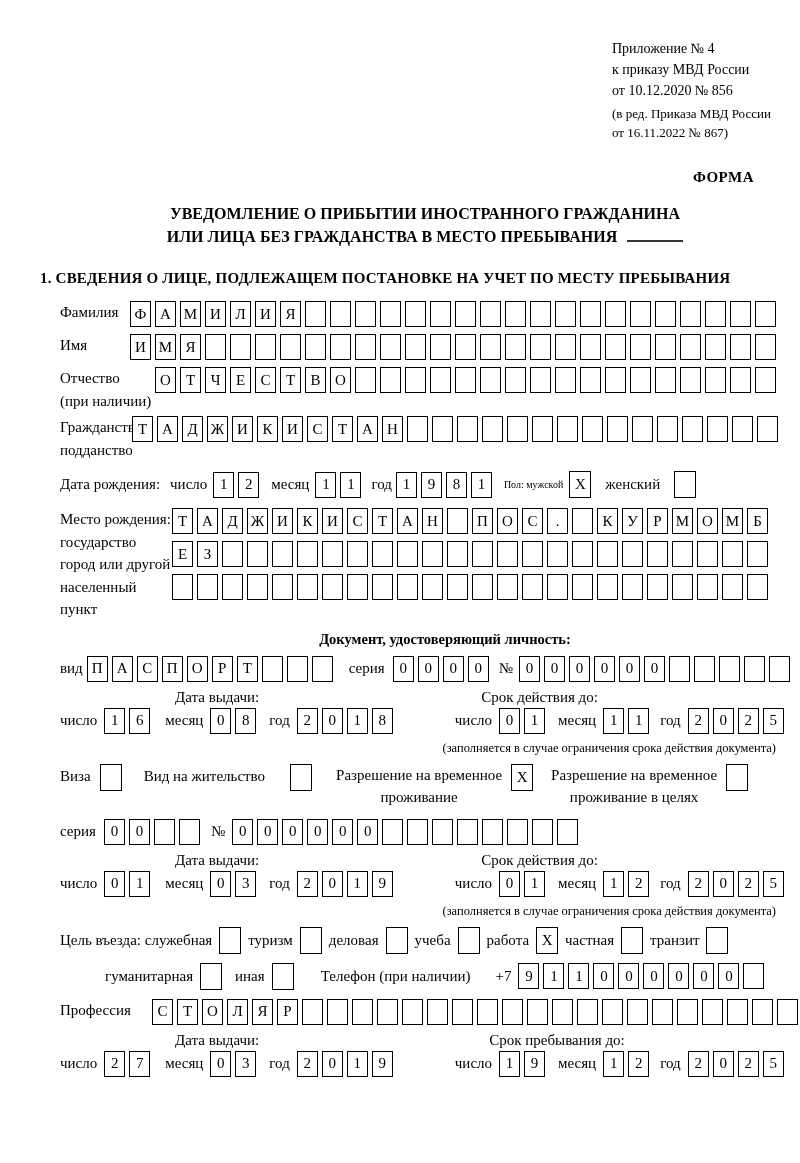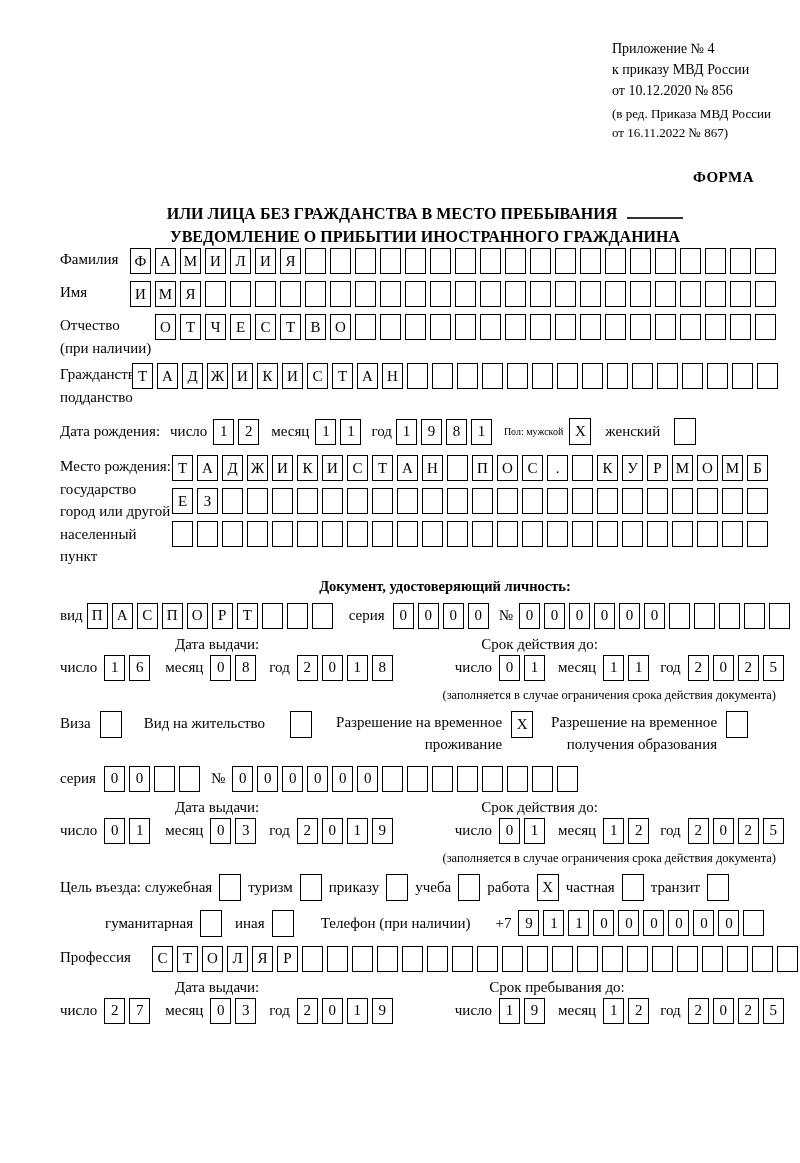--- a/index.html
+++ b/index.html
@@ -20,21 +20,21 @@
   .doc-hdr{text-align:center;font-weight:bold;font-size:14.5px;margin:10px 0 8px 40px;}
   .dates-hdr{display:flex;font-size:15px;margin:2px 0 2px 0;}
   .dates-hdr .h1{margin-left:115px;}
   .dates-hdr .h2{margin-left:222px;}
   .dgroup{display:flex;align-items:center;gap:5px;}
   .dgroup .dl{font-size:15px;margin-right:2px;}
   .note-r{font-size:12.5px;text-align:right;padding-right:14px;margin:3px 0 8px 0;}
   .para{font-size:15px;line-height:1.7;margin:4px 0 6px 0;}
   .chk-line{display:flex;align-items:flex-start;gap:8px;margin:4px 0 10px 0;font-size:15px;}
   .chk-pair{display:flex;align-items:flex-start;gap:9px;}
-  .center-lbl{text-align:right;line-height:1.5;}
+  .center-lbl{text-align:center;line-height:1.5;}
   .purpose{display:flex;align-items:center;gap:7px;font-size:15px;margin-bottom:9px;flex-wrap:nowrap;}
   .mleft{margin-left:45px;}
   .gapless{margin-bottom:4px;}
 </style>
 </head>
 <body>
 
 <div class="page">
 
   <div class="hdr-block">
@@ -43,26 +43,27 @@
     <div>от 10.12.2020 № 856</div>
     <div class="edit">
       <div>(в ред. Приказа МВД России</div>
       <div>от 16.11.2022 № 867)</div>
     </div>
   </div>
 
   <div class="forma">ФОРМА</div>
 
   <div class="title">
+    <div>УВЕДОМЛЕНИЕ О ПРИБЫТИИ ИНОСТРАННОГО ГРАЖДАНИНА</div>
     <div>
       <span>ИЛИ ЛИЦА БЕЗ ГРАЖДАНСТВА В МЕСТО ПРЕБЫВАНИЯ</span><span class="uline"></span>
     </div>
-    <div>УВЕДОМЛЕНИЕ О ПРИБЫТИИ ИНОСТРАННОГО ГРАЖДАНИНА</div>
-  </div>
-
+  </div>
+
+  <div class="sect">1. СВЕДЕНИЯ О ЛИЦЕ, ПОДЛЕЖАЩЕМ ПОСТАНОВКЕ НА УЧЕТ ПО МЕСТУ ПРЕБЫВАНИЯ</div>
 
   <div class="row">
     <div class="lbl" style="width:70px;">Фамилия</div>
     <div class="cells">
         <div class="cell">Ф</div>
         <div class="cell">А</div>
         <div class="cell">М</div>
         <div class="cell">И</div>
         <div class="cell">Л</div>
         <div class="cell">И</div>
@@ -404,21 +405,21 @@
     <div class="chk-pair" style="margin-left:16px;">
       <div class="center-lbl">
         <div>Разрешение на временное</div>
         <div>проживание</div>
       </div>
       <div class="checkbox">X</div>
     </div>
     <div class="chk-pair" style="margin-left:10px;">
       <div class="center-lbl">
         <div>Разрешение на временное</div>
-        <div>получения образования</div>
+        <div>проживание в целях</div>
       </div>
       <div class="checkbox"></div>
     </div>
   </div>
 
   <div class="row" style="align-items:center;margin-top:6px;">
     <span class="dl" style="font-size:15px;margin-right:8px;">серия</span>
     <div class="cells">
         <div class="cell">0</div>
         <div class="cell">0</div>
@@ -490,21 +491,21 @@
     </div>
   </div>
 
   <div class="note-r">(заполняется в случае ограничения срока действия документа)</div>
 
   <div class="purpose">
     <span>Цель въезда: служебная</span>
     <div class="checkbox"></div>
     <span>туризм</span>
     <div class="checkbox"></div>
-    <span>приказу</span>
+    <span>деловая</span>
     <div class="checkbox"></div>
     <span>учеба</span>
     <div class="checkbox"></div>
     <span>работа</span>
     <div class="checkbox">X</div>
     <span>частная</span>
     <div class="checkbox"></div>
     <span>транзит</span>
     <div class="checkbox"></div>
   </div>

